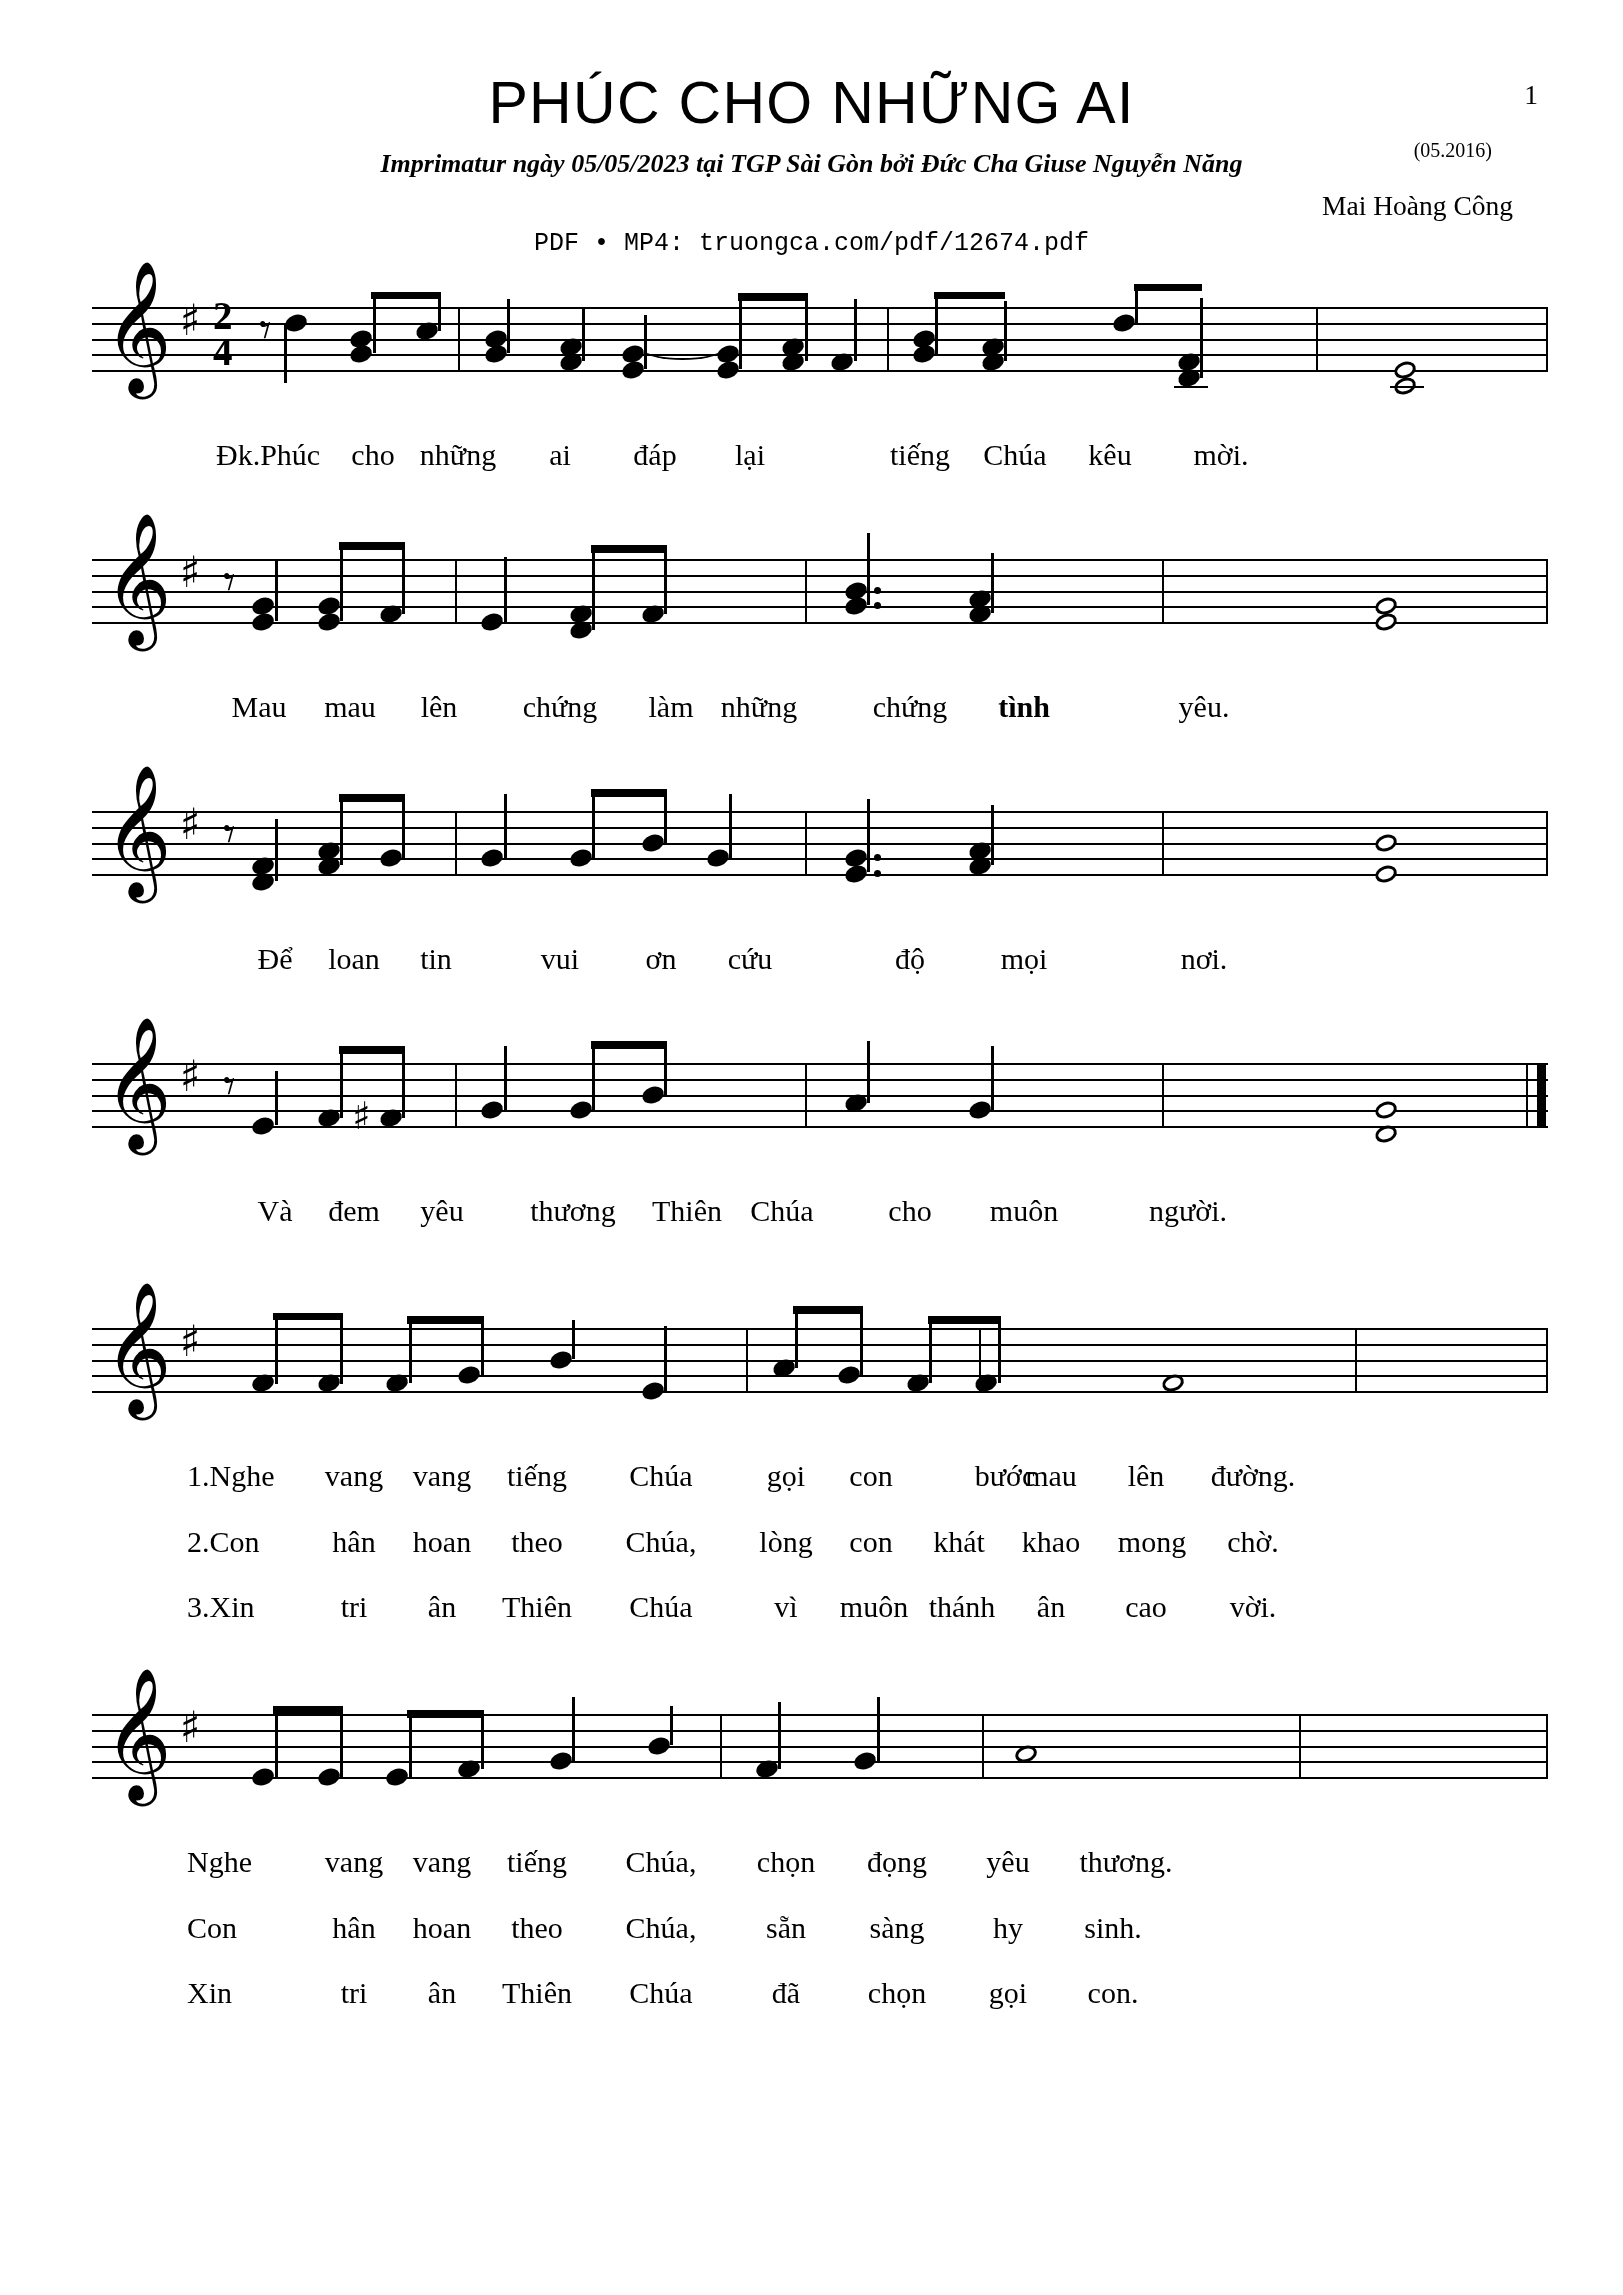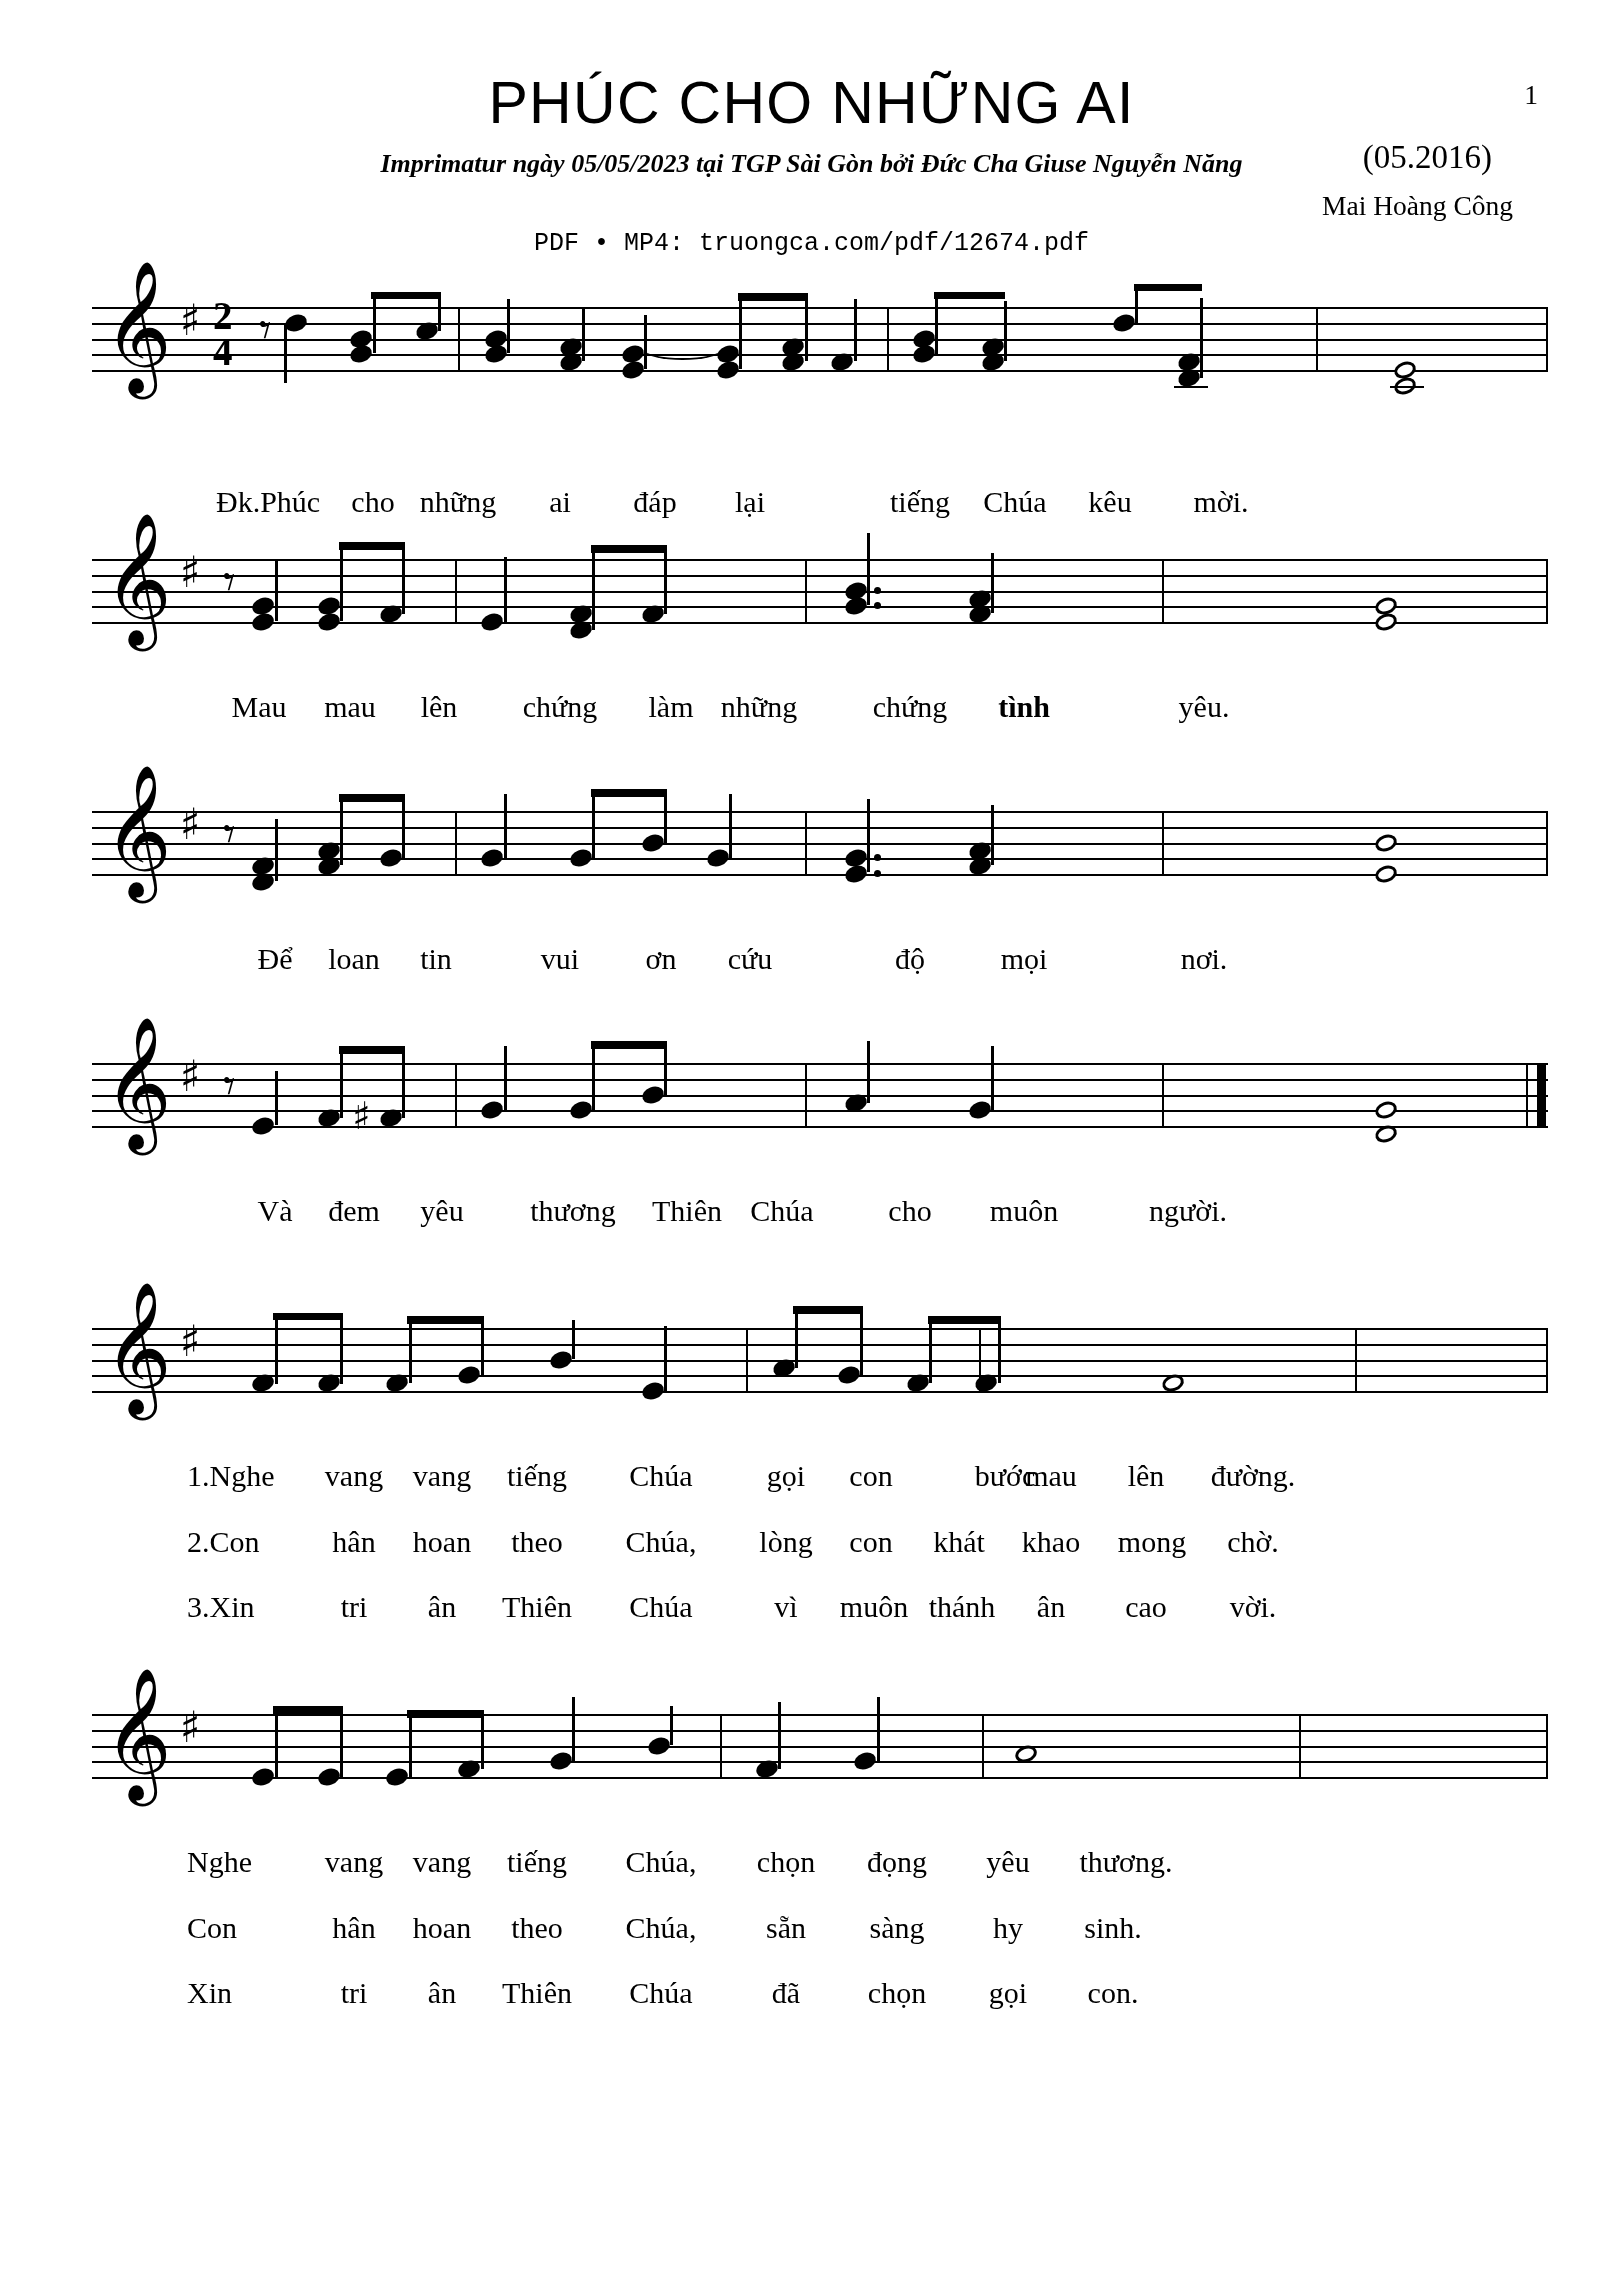--- a/index.html
+++ b/index.html
@@ -43,21 +43,21 @@
     text-align: center;
     font-size: 26px;
     font-style: italic;
     font-weight: bold;
     font-family: "Liberation Serif", serif;
   }
   .date {
     position: absolute;
     top: 139px;
     right: 131px;
-    font-size: 33px;
+    font-size: 20px;
     font-family: "Liberation Serif", serif;
   }
   .composer {
     position: absolute;
     top: 190px;
     right: 110px;
     font-size: 27.5px;
     font-family: "Liberation Serif", serif;
   }
   .pdf-link {
@@ -284,21 +284,21 @@
     <div class="note" style="left:1086px;top:89px;"></div>
     <div class="ledger" style="left:1082px;top:105px;"></div>
     <div class="stem" style="left:1108px;top:17px;height:80px;"></div>
     <div class="beam" style="left:1042px;top:2.6px;width:68px;"></div>
 
     <div class="note hollow" style="left:1302px;top:81px;"></div>
     <div class="note hollow" style="left:1302px;top:97px;"></div>
     <div class="ledger" style="left:1298px;top:105px;"></div>
   </div>
 </div>
-<div class="lyric-row" style="top:438px;margin-top:47px;">
+<div class="lyric-row" style="top:438px;">
     <span class="lyric left" style="left: 124px;">Đk.Phúc</span>
     <span class="lyric" style="left: 281px;">cho</span>
     <span class="lyric" style="left: 366px;">những</span>
     <span class="lyric" style="left: 468px;">ai</span>
     <span class="lyric" style="left: 563px;">đáp</span>
     <span class="lyric" style="left: 658px;">lại</span>
     <span class="lyric" style="left: 828px;">tiếng</span>
     <span class="lyric" style="left: 923px;">Chúa</span>
     <span class="lyric" style="left: 1018px;">kêu</span>
     <span class="lyric" style="left: 1129px;">mời.</span>

